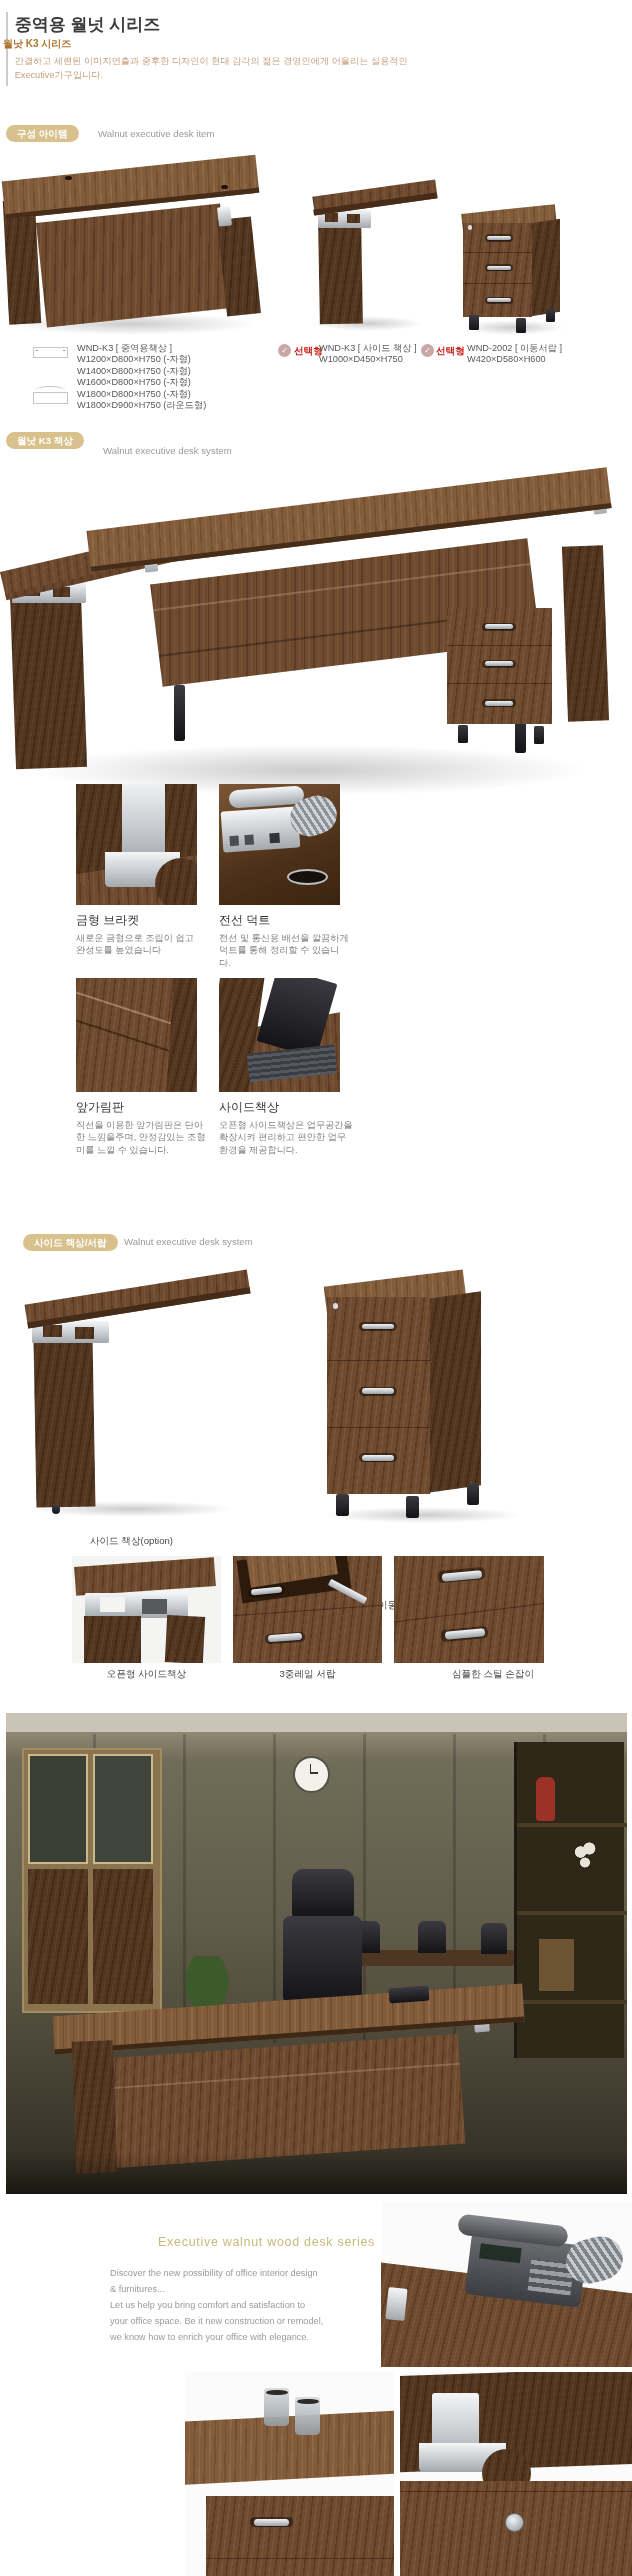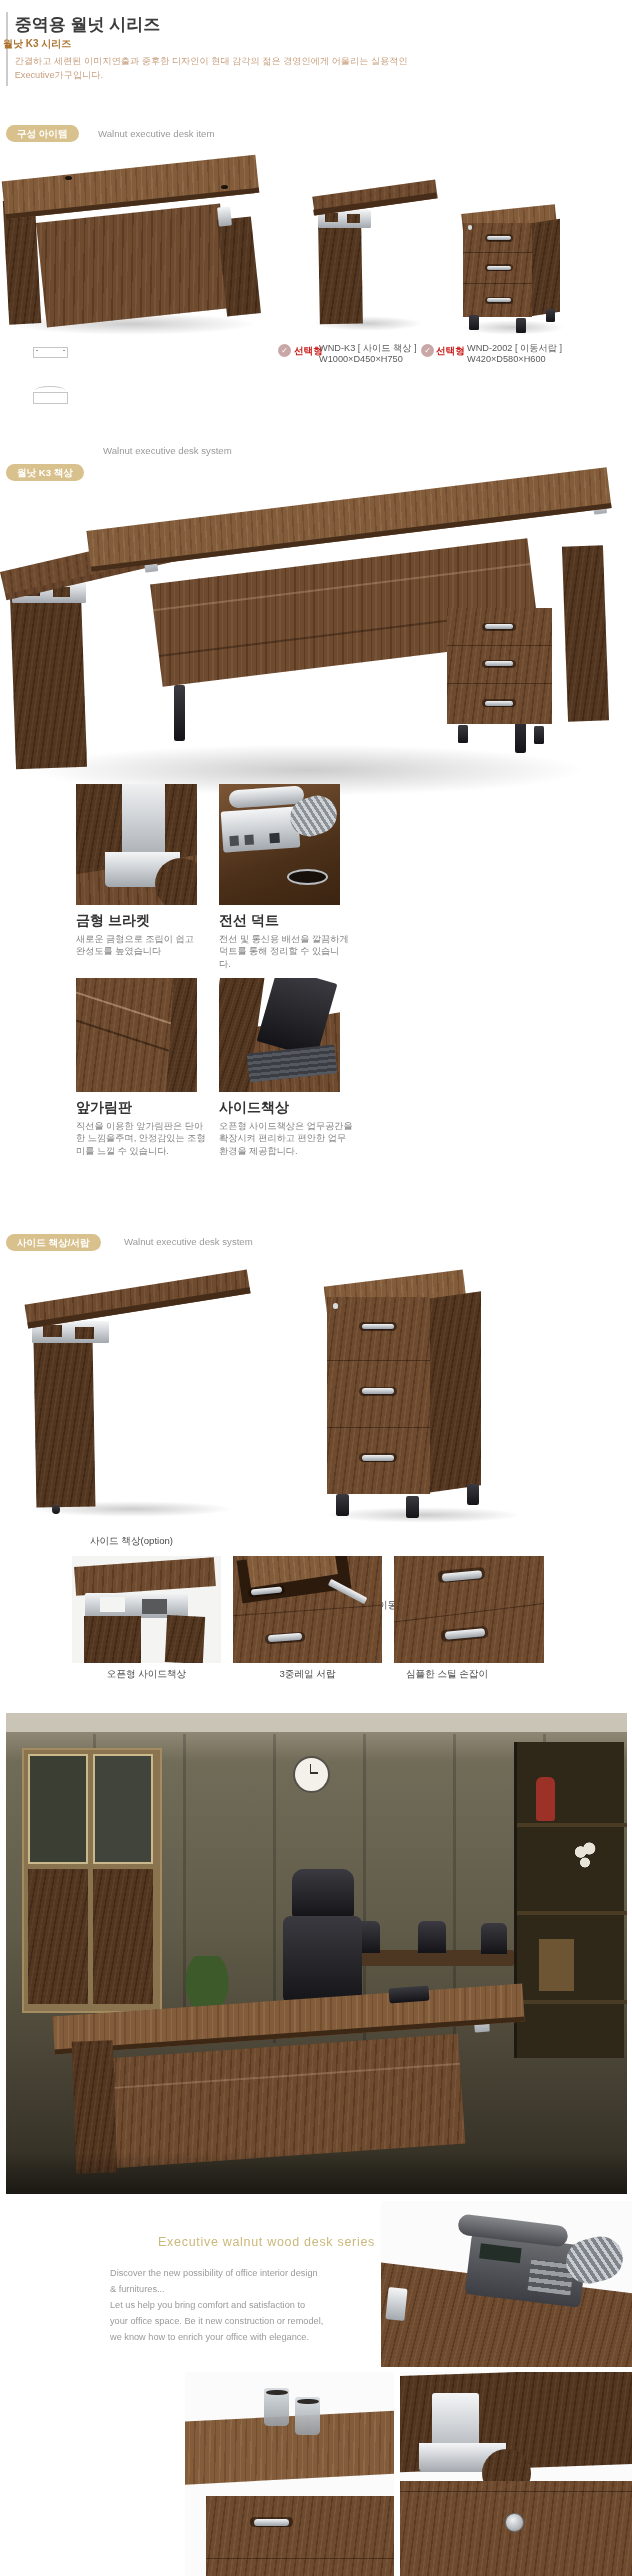--- a/index.html
+++ b/index.html
@@ -15,21 +15,21 @@
 .shadow{background:radial-gradient(ellipse at center,rgba(0,0,0,.2),rgba(0,0,0,0) 70%)}
 
 .h1{font-size:17px;font-weight:bold;color:#3c3c3c}
 .h2{font-size:10px;font-weight:bold;color:#ad742f}
 .desc{font-size:9.2px;color:#c79e7d;line-height:14px}
 .pill{height:17px;border-radius:8.8px;background:#d8c18c;color:#fff;font-weight:bold;font-size:9.6px;line-height:17px;padding:0 11px}
 .secsub{color:#9a9a9a;font-size:9.6px}
 .code{font-size:9.2px;color:#595959;line-height:11.4px;white-space:nowrap}
 .opt{font-size:9.6px;font-weight:bold;color:#c9201d}
 .chk{width:13.2px;height:13.2px;border-radius:50%;background:#c9a7a7;color:#fff;font-size:8px;font-weight:bold;text-align:center;line-height:13.2px}
-.dtitle{font-size:14px;font-weight:bold;color:#333}
+.dtitle{font-size:12px;font-weight:normal;color:#333}
 .dbody{font-size:9.2px;color:#828282;line-height:12.5px;margin-top:2.9px}
 .cap{font-size:9.6px;color:#4a4a4a;text-align:center}
 .handleR{background:rgba(22,10,3,.5);border-radius:4.4px}
 .handle{background:linear-gradient(180deg,#f2f4f5,#9ba1a7);border-radius:3.7px;box-shadow:0 0.7px 0.7px rgba(0,0,0,.45)}
 .seam{border-top:1.5px solid rgba(20,8,2,.4)}
 .grommet{background:#1c130b;border-radius:50%}
 .footer-heading{font-size:12.5px;color:#cbb87a;letter-spacing:0.7px;text-align:right}
 .fline{font-size:9.2px;color:#9a9a9a;line-height:16px;}
 .planbox{border:0.7px solid #c6c6c6;background:#fff}
 .dot{width:1.5px;height:1.5px;background:#9a9a9a}
@@ -92,36 +92,44 @@
   </div>
 
   <div class="abs planbox" style="left:33px;top:347px;width:35px;height:11px">
     <div class="abs dot" style="left:2.2px;top:1.5px"></div>
     <div class="abs dot" style="right:2.2px;top:1.5px"></div>
   </div>
   <div class="abs" style="left:33px;top:386px;width:35px;height:19px">
     <div class="abs" style="left:2.2px;top:0;width:30px;height:8.8px;border-top:0.7px solid #c6c6c6;border-radius:50% 50% 0 0"></div>
     <div class="abs planbox" style="left:0;top:5.9px;width:35px;height:11.8px"></div>
   </div>
+  <div class="abs" style="left:77px;top:343px;width:177px">
+    <div class="code">WND-K3  [ 중역용책상 ]</div>
+    <div class="code">W1200×D800×H750 (-자형)</div>
+    <div class="code">W1400×D800×H750 (-자형)</div>
+    <div class="code">W1600×D800×H750 (-자형)</div>
+    <div class="code">W1800×D800×H750 (-자형)</div>
+    <div class="code">W1800×D900×H750 (라운드형)</div>
+  </div>
 
   <div class="abs chk" style="left:278px;top:344px">✓</div>
   <div class="abs opt" style="left:294px;top:345px">선택형</div>
   <div class="abs" style="left:319px;top:343px;width:132px">
     <div class="code">WND-K3  [ 사이드 책상 ]</div>
     <div class="code">W1000×D450×H750</div>
   </div>
 
   <div class="abs chk" style="left:421px;top:344px">✓</div>
   <div class="abs opt" style="left:436px;top:345px">선택형</div>
   <div class="abs" style="left:467px;top:343px;width:132px">
     <div class="code">WND-2002  [ 이동서랍 ]</div>
     <div class="code">W420×D580×H600</div>
   </div>
 
-  <div class="abs pill" style="left:5.9px;top:464px">월낫 K3 책상</div>
+  <div class="abs pill" style="left:5.9px;top:432px">월낫 K3 책상</div>
   <div class="abs secsub" style="left:103px;top:445px">Walnut executive desk system</div>
 
   <div class="abs" style="left:0;top:464px;width:633px;height:346px">
     <div class="abs shadow" style="left:29px;top:280px;width:559px;height:52px"></div>
 
     <div class="abs wdD" style="left:13.2px;top:129px;width:71px;height:175px;transform:rotate(-2deg)"></div>
     <div class="abs silver" style="left:11.8px;top:118px;width:74px;height:20.6px;border-radius:1.5px">
       <div class="abs wdD" style="left:10.3px;top:3.7px;width:17.7px;height:10.3px"></div>
       <div class="abs wdD" style="left:41px;top:5.2px;width:17.7px;height:10.3px"></div>
     </div>
@@ -192,21 +200,21 @@
   </div>
   <div class="abs" style="left:219px;top:1099px;width:135px">
     <div class="dtitle">사이드책상</div>
     <div class="dbody">오픈형 사이드책상은 업무공간을 확장시켜 편리하고 편안한 업무환경을 제공합니다.</div>
   </div>
   <div class="abs" style="left:76px;top:1099px;width:131px">
     <div class="dtitle">앞가림판</div>
     <div class="dbody">직선을 이용한 앞가림판은 단아한 느낌을주며, 안정감있는 조형미를 느낄 수 있습니다.</div>
   </div>
 
-  <div class="abs pill" style="left:6px;top:1234px">사이드 책상/서랍</div>
+  <div class="abs pill" style="left:23px;top:1234px">사이드 책상/서랍</div>
   <div class="abs secsub" style="left:124px;top:1236px">Walnut executive desk system</div>
 
   <div class="abs" style="left:14.7px;top:1262px;width:250px;height:258px">
     <div class="abs shadow" style="left:14.7px;top:239px;width:206px;height:16px"></div>
     <div class="abs wdD" style="left:20.6px;top:77px;width:59px;height:168px;transform:rotate(-1deg)"></div>
     <div class="abs silver" style="left:17.7px;top:59px;width:77px;height:22px;border-radius:1.5px">
       <div class="abs wdD" style="left:10.3px;top:4.4px;width:19px;height:11.8px"></div>
       <div class="abs wdD" style="left:43px;top:5.9px;width:19px;height:11.8px"></div>
     </div>
     <div class="abs wd" style="left:10.3px;top:25px;width:225px;height:23.6px;transform:rotate(-9deg);border-bottom:6.6px solid #452c19"></div>
@@ -255,21 +263,21 @@
   </div>
   <div class="abs wd" style="left:394px;top:1556px;width:150px;height:107px;overflow:hidden">
     <div class="abs seam" style="left:-7.4px;top:56px;width:169px;transform:rotate(-7deg)"></div>
     <div class="abs handleR" style="left:44px;top:13.2px;width:47px;height:11.8px;transform:rotate(-5deg)"></div>
     <div class="abs handle" style="left:48px;top:15.5px;width:40px;height:8px;transform:rotate(-5deg)"></div>
     <div class="abs handleR" style="left:47px;top:72px;width:47px;height:11.8px;transform:rotate(-5deg)"></div>
     <div class="abs handle" style="left:51px;top:74px;width:40px;height:8px;transform:rotate(-5deg)"></div>
   </div>
   <div class="abs cap" style="left:72px;top:1668px;width:149px">오픈형 사이드책상</div>
   <div class="abs cap" style="left:233px;top:1668px;width:149px">3중레일 서랍</div>
-  <div class="abs cap" style="left:372px;top:1668px;width:150px">심플한 스틸 손잡이</div>
+  <div class="abs cap" style="left:418px;top:1668px;width:150px">심플한 스틸 손잡이</div>
 
   <div class="abs" style="left:5.9px;top:1713px;width:621px;height:481px;overflow:hidden;background:linear-gradient(180deg,#a29a89 0,#716c58 10%,#615c49 45%,#4b4637 70%,#2f2b21 100%)">
     <div class="abs" style="left:0;top:20.6px;width:621px;height:309px;background:repeating-linear-gradient(90deg,transparent 0 87px,rgba(0,0,0,.18) 87px 90px)"></div>
     <div class="abs" style="left:0;top:0;width:621px;height:19px;background:#c9c4b6"></div>
 
     <div class="abs" style="left:16px;top:35px;width:140px;height:265px;background:#8a7450;border:2.9px solid #a38c60">
       <div class="abs" style="left:4.4px;top:4.4px;width:60px;height:110px;background:#3b3e33;border:2.9px solid #c9b98c"></div>
       <div class="abs" style="left:69px;top:4.4px;width:60px;height:110px;background:#41443a;border:2.9px solid #c9b98c"></div>
       <div class="abs wdD" style="left:4.4px;top:119px;width:60px;height:135px"></div>
       <div class="abs wdD" style="left:69px;top:119px;width:60px;height:135px"></div>

